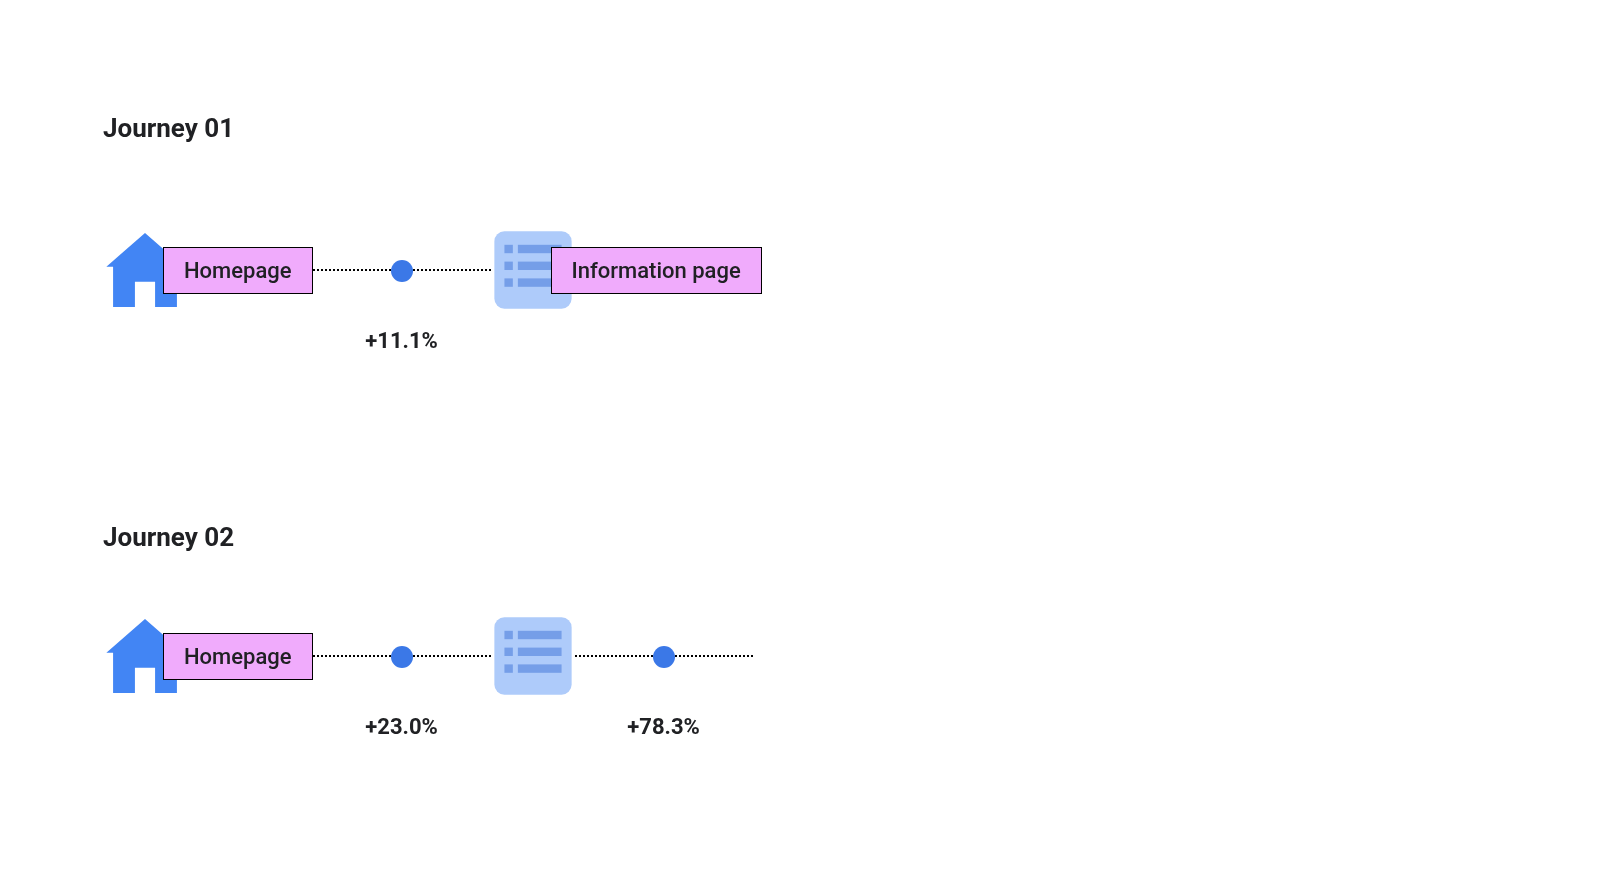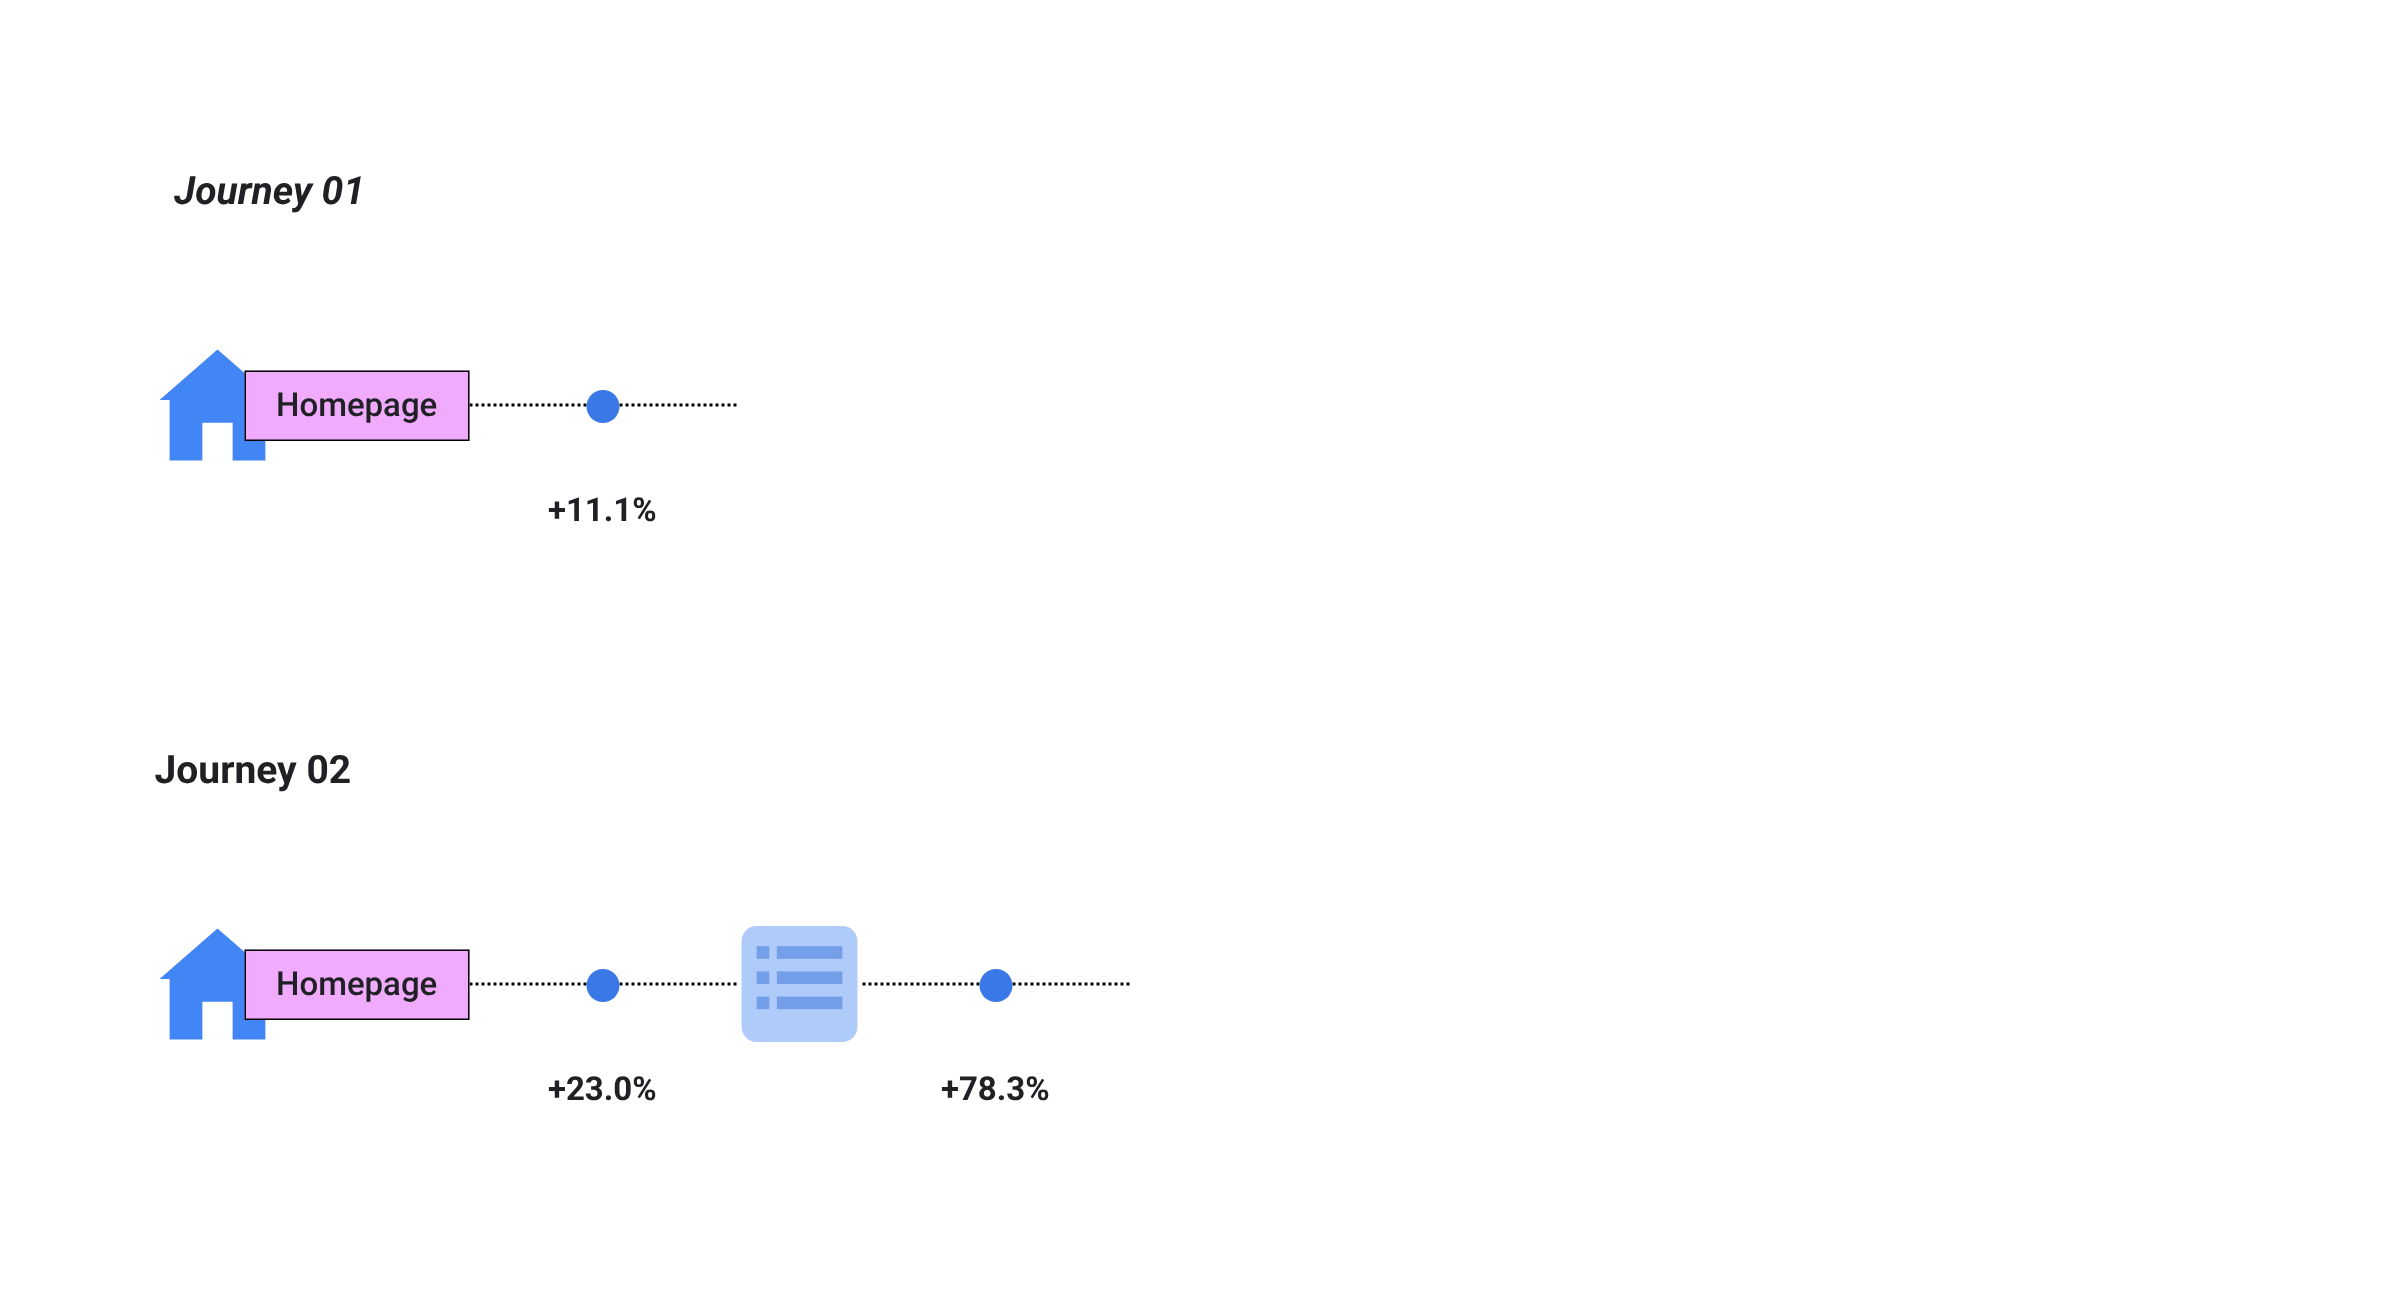--- a/index.html
+++ b/index.html
@@ -82,43 +82,57 @@
   }
   
   .home-icon { fill: #4285f4; }
   .list-icon-bg { fill: #aecbfa; }
   .list-icon-fg { fill: #759ee8; }
   .check-icon { fill: #aecbfa; }
 </style>
 </head>
 <body>
 
-<div class="journey-title" style="left:116px; top:113px;font-style:italic;">Journey 01</div>
+<div class="journey-title" style="left:103px; top:113px;">Journey 01</div>
 
 <div class="journey-row" style="left:103px; top:210px;">
 
   <div class="step">
     <div class="step-icon">
       <svg viewBox="0 0 100 100" width="84" height="84">
         <path class="home-icon" d="M50 6 L96 46 L88 46 L88 94 L62 94 L62 64 L38 64 L38 94 L12 94 L12 46 L4 46 Z"></path>
       </svg>
     </div>
     <div class="step-label">Homepage</div>
   </div>
 
   <div class="connector">
     <div class="connector-line" style="width:178px;">
       <div class="connector-dot"></div>
       <div class="connector-value">+11.1%</div>
     </div>
   </div>
 
+  <div class="step">
+    <div class="step-icon">
+      <svg viewBox="0 0 100 100" width="84" height="84">
+        <rect class="list-icon-bg" x="4" y="4" width="92" height="92" rx="12"></rect>
+        <rect class="list-icon-fg" x="16" y="20" width="10" height="10"></rect>
+        <rect class="list-icon-fg" x="32" y="20" width="52" height="10"></rect>
+        <rect class="list-icon-fg" x="16" y="40" width="10" height="10"></rect>
+        <rect class="list-icon-fg" x="32" y="40" width="52" height="10"></rect>
+        <rect class="list-icon-fg" x="16" y="60" width="10" height="10"></rect>
+        <rect class="list-icon-fg" x="32" y="60" width="52" height="10"></rect>
+      </svg>
+    </div>
+    <div class="step-label">Information page</div>
+  </div>
 </div>
 
-<div class="journey-title" style="left:103px; top:499px;">Journey 02</div>
+<div class="journey-title" style="left:103px; top:522px;">Journey 02</div>
 
 <div class="journey-row" style="left:103px; top:596px;">
 
   <div class="step">
     <div class="step-icon">
       <svg viewBox="0 0 100 100" width="84" height="84">
         <path class="home-icon" d="M50 6 L96 46 L88 46 L88 94 L62 94 L62 64 L38 64 L38 94 L12 94 L12 46 L4 46 Z"></path>
       </svg>
     </div>
     <div class="step-label">Homepage</div>

